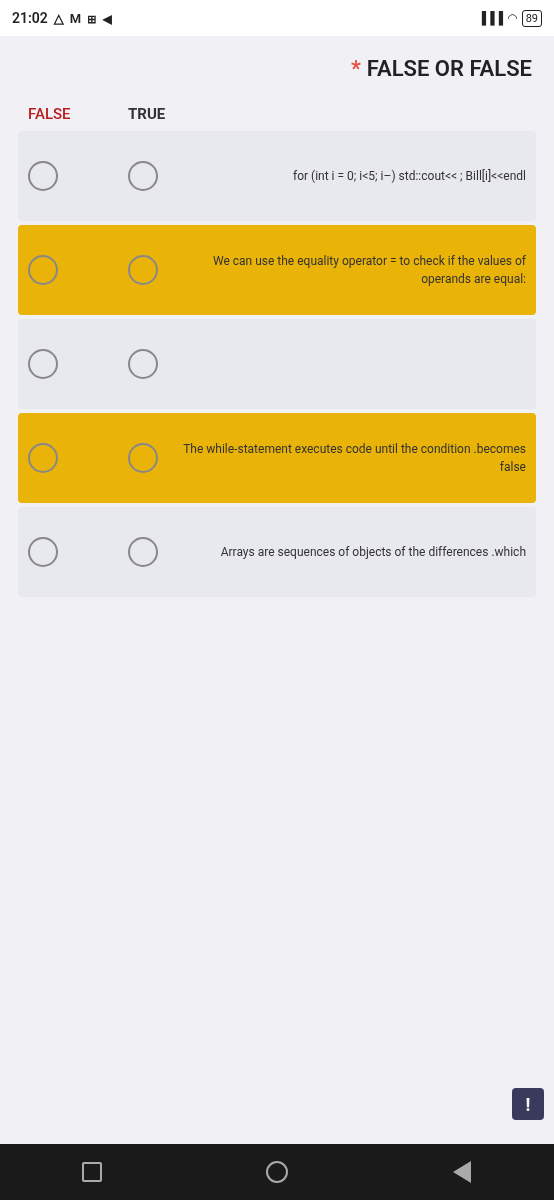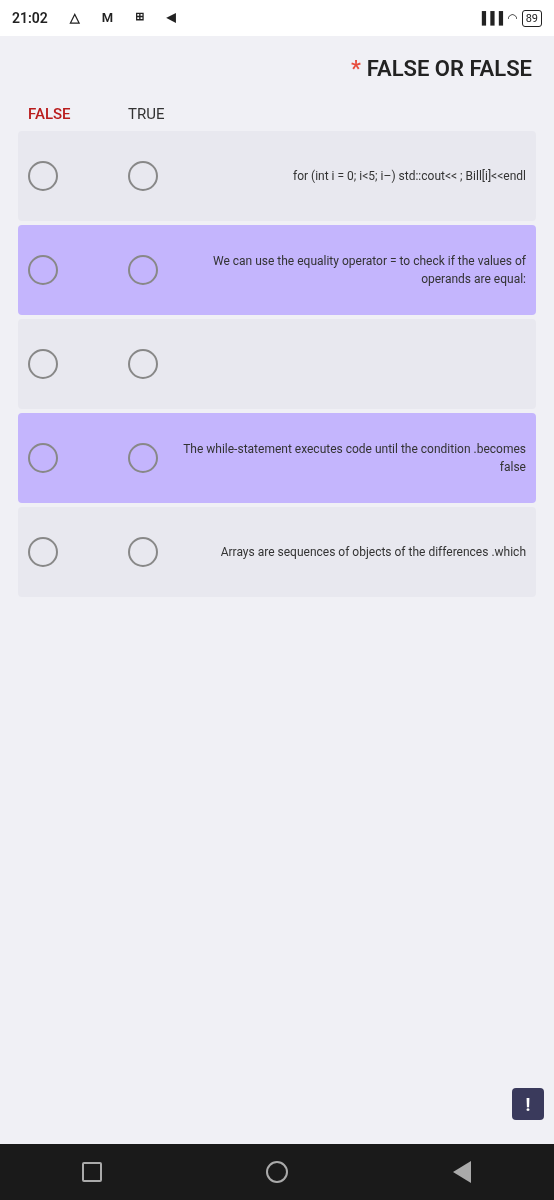--- a/index.html
+++ b/index.html
@@ -22,22 +22,22 @@
       align-items: center;
       justify-content: space-between;
       padding: 0 12px;
       flex-shrink: 0;
     }
     .status-bar-left {
       font-size: 14px;
       font-weight: 600;
       color: #222;
       display: flex;
-      align-items: flex-start;
-      gap: 22px;
+      align-items: flex-end;
+      gap: 6px;
     }
     .status-bar-right {
       display: flex;
       align-items: center;
       gap: 4px;
       font-size: 12px;
       color: #222;
     }
     .battery-box {
       border: 1.5px solid #222;
@@ -79,27 +79,27 @@
     }
     .col-false-header {
       width: 100px;
       font-size: 15px;
       font-weight: 500;
       color: #b91c1c;
     }
     .col-true-header {
       width: 100px;
       font-size: 15px;
-      font-weight: 400;
+      font-weight: 700;
       color: #333;
     }
 
     
     .question-row {
-      background: #c4b5fd;
+      background: #eab308;
       border-radius: 4px;
       margin-bottom: 4px;
       display: flex;
       flex-direction: row;
       align-items: center;
       padding: 18px 10px;
       min-height: 90px;
     }
     .question-row:nth-child(odd) {
       background: #e8e8ef;

